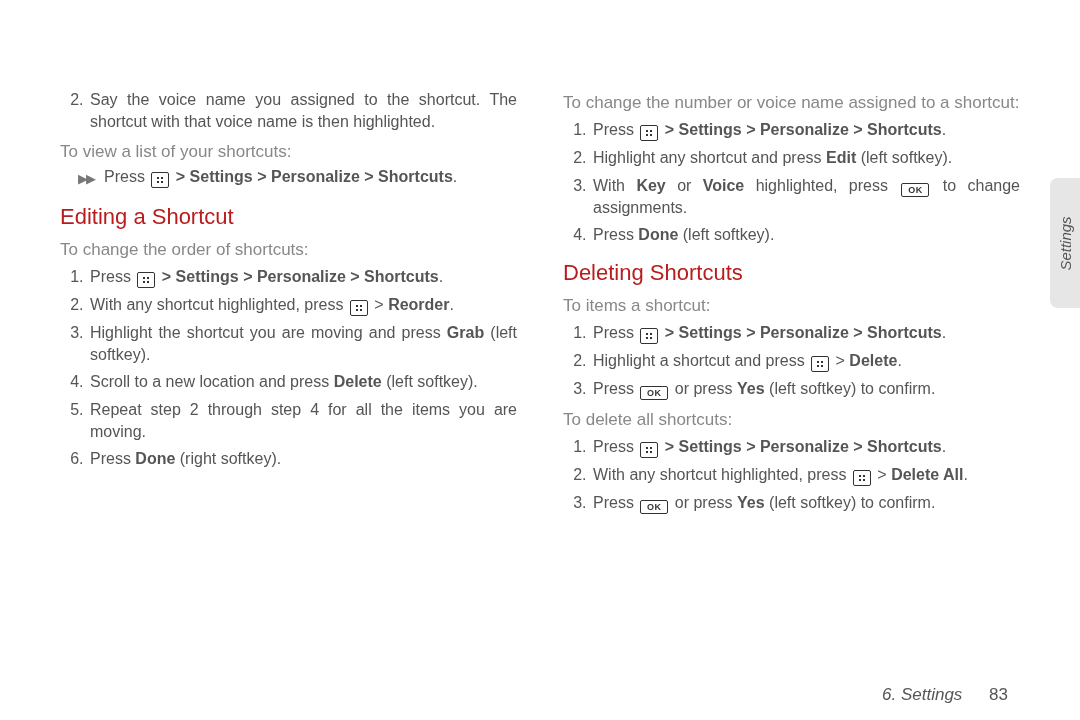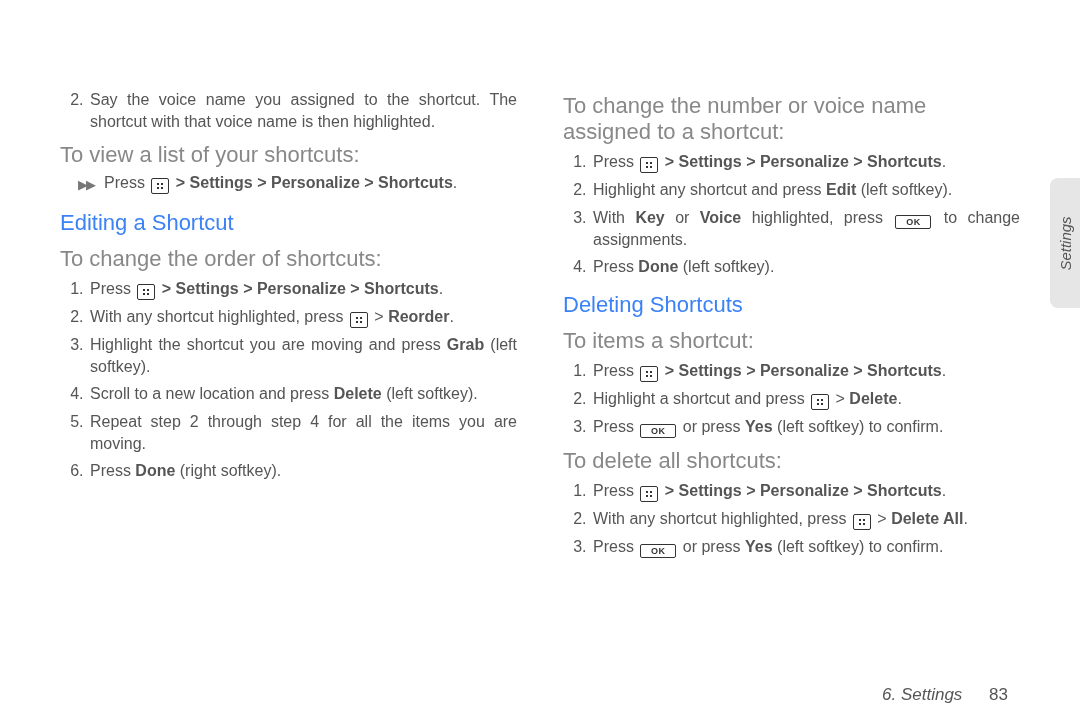--- a/index.html
+++ b/index.html
@@ -21,25 +21,25 @@
     column-gap: 46px;
     column-fill: auto;
     position: relative;
   }
   .page p, .page ol, .page h2 {
     break-inside: avoid;
   }
   h2.section {
     font-size: 22px;
     font-weight: normal;
-    color: #3b82f6;
+    color: #b91c1c;
     margin: 14px 0 8px 0;
   }
   p.lead {
-    font-size: 22px;
+    font-size: 17px;
     color: #888;
     margin: 10px 0 6px 0;
   }
   ol {
     padding-left: 28px;
     margin: 6px 0 8px 0;
     text-align: justify;
   }
   ol li {
     font-size: 16px;
@@ -82,21 +82,21 @@
     width: 8px;
     height: 8px;
     background:
       radial-gradient(circle, #333 40%, transparent 41%) 0 0/4px 4px,
       radial-gradient(circle, #333 40%, transparent 41%) 4px 0/4px 4px,
       radial-gradient(circle, #333 40%, transparent 41%) 0 4px/4px 4px,
       radial-gradient(circle, #333 40%, transparent 41%) 4px 4px/4px 4px;
     background-repeat: no-repeat;
   }
   .ok-icon {
-    width: 36px;
+    width: 28px;
     height: 14px;
     font-size: 9px;
     font-weight: bold;
     color: #333;
     font-family: Arial, sans-serif;
     letter-spacing: 0.5px;
   }
   .side-tab {
     position: absolute;
     right: 0;

